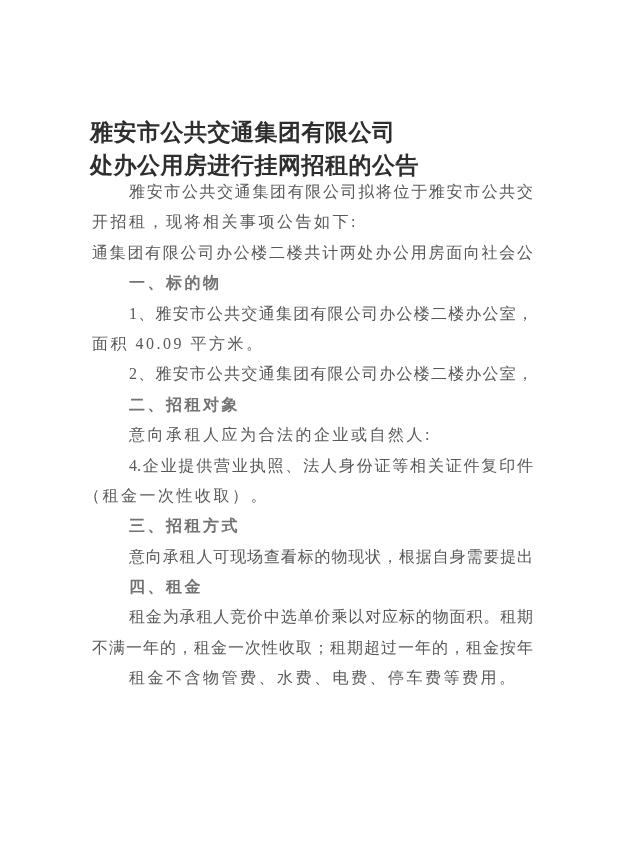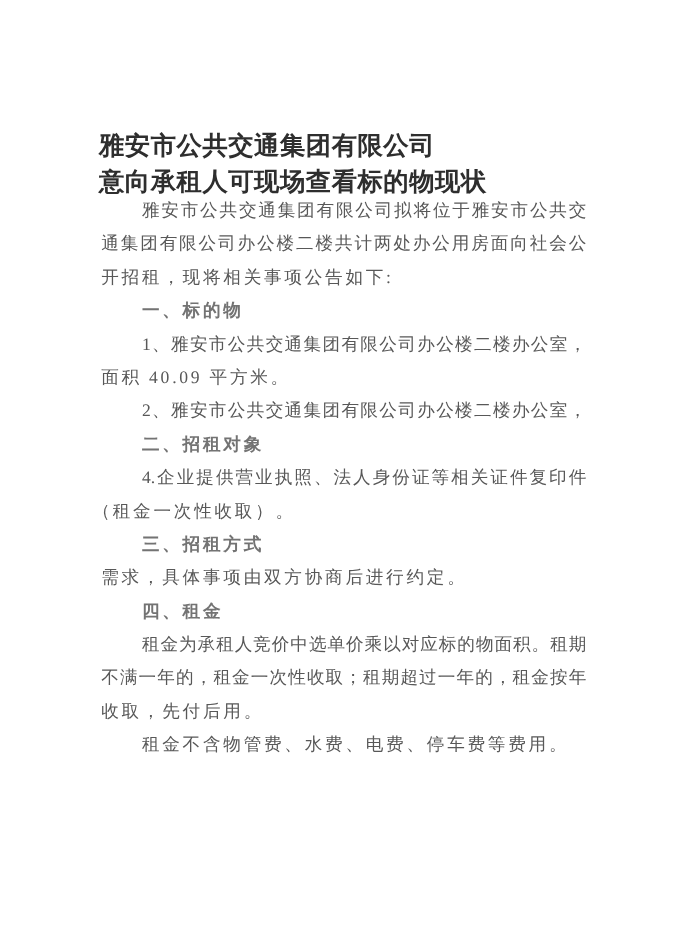--- a/index.html
+++ b/index.html
@@ -57,41 +57,41 @@
   }
   .line.pull { margin-left: -8px; }
 </style>
 </head>
 <body>
 
 <div class="page">
 
   <div class="title-block">
     <div class="tline">雅安市公共交通集团有限公司</div>
-    <div class="tline">意向承租人可现场查看标的物现状</div>
+    <div class="tline">处办公用房进行挂网招租的公告</div>
   </div>
 
   <div class="body-block">
 
     <div class="line j indent">雅安市公共交通集团有限公司拟将位于雅安市公共交</div>
+    <div class="line">开招租，现将相关事项公告如下:</div>
     <div class="line j">通集团有限公司办公楼二楼共计两处办公用房面向社会公</div>
-    <div class="line">开招租，现将相关事项公告如下:</div>
 
     <div class="line h indent">一、标的物</div>
     <div class="line j indent">1、雅安市公共交通集团有限公司办公楼二楼办公室，</div>
     <div class="line">面积 40.09 平方米。</div>
     <div class="line j indent">2、雅安市公共交通集团有限公司办公楼二楼办公室，</div>
 
     <div class="line h indent">二、招租对象</div>
+    <div class="line indent">意向承租人应为合法的企业或自然人:</div>
     <div class="line j indent">4.企业提供营业执照、法人身份证等相关证件复印件</div>
     <div class="line pull">（租金一次性收取）。</div>
 
     <div class="line h indent">三、招租方式</div>
-    <div class="line">需求，具体事项由双方协商后进行约定。</div>
+    <div class="line j indent">意向承租人可现场查看标的物现状，根据自身需要提出</div>
 
     <div class="line h indent">四、租金</div>
     <div class="line j indent">租金为承租人竞价中选单价乘以对应标的物面积。租期</div>
     <div class="line j">不满一年的，租金一次性收取；租期超过一年的，租金按年</div>
-    <div class="line">收取，先付后用。</div>
     <div class="line indent">租金不含物管费、水费、电费、停车费等费用。</div>
   </div>
 
 </div>
 
 </body></html>

